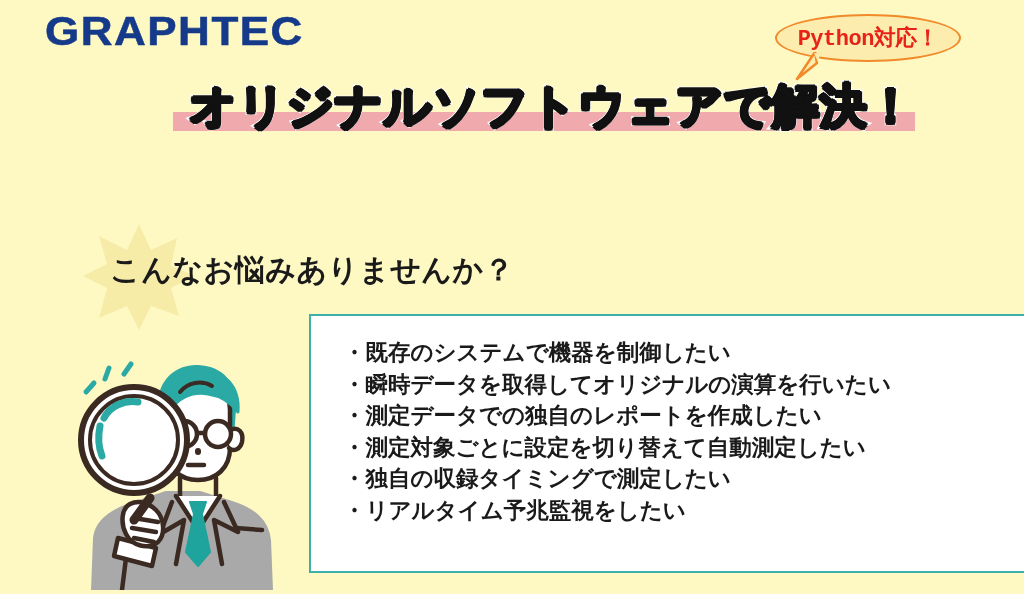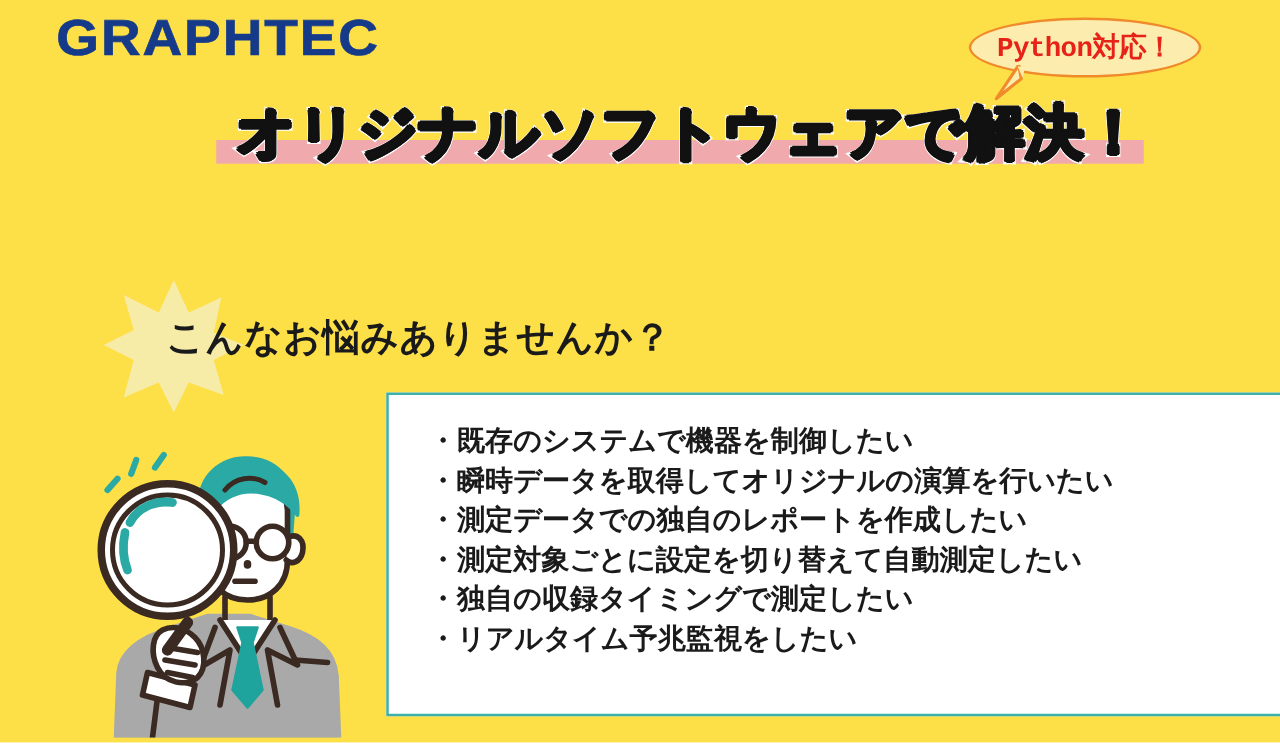--- a/index.html
+++ b/index.html
@@ -7,21 +7,21 @@
     padding: 0;
     background: #ffffff;
   }
   body {
     font-family: "Liberation Sans", "DejaVu Sans", sans-serif;
   }
   #page {
     position: relative;
     width: 1024px;
     height: 594px;
-    background: #fde047;
+    background: #fef9c3;
     overflow: hidden;
   }
 
   
   .logo {
     position: absolute;
     left: 45px;
     top: 8px;
     font-family: "Liberation Sans", "DejaVu Sans", sans-serif;
     font-size: 44px;
@@ -127,21 +127,20 @@
   .question {
     position: absolute;
     left: 110px;
     top: 250px;
     z-index: 1;
     font-size: 30px;
     font-weight: bold;
     color: #1A1A1A;
     letter-spacing: 0.5px;
     white-space: nowrap;
-    margin-left: 23px;
   }
 
   
   .illustration {
     position: absolute;
     left: 72px;
     top: 352px;
     width: 226px;
     height: 238px;
   }

